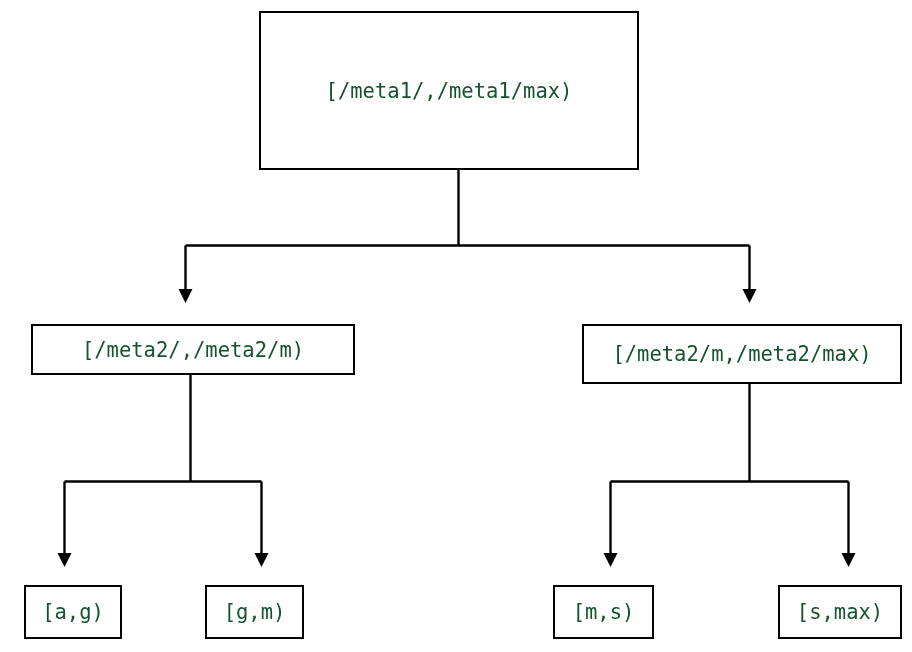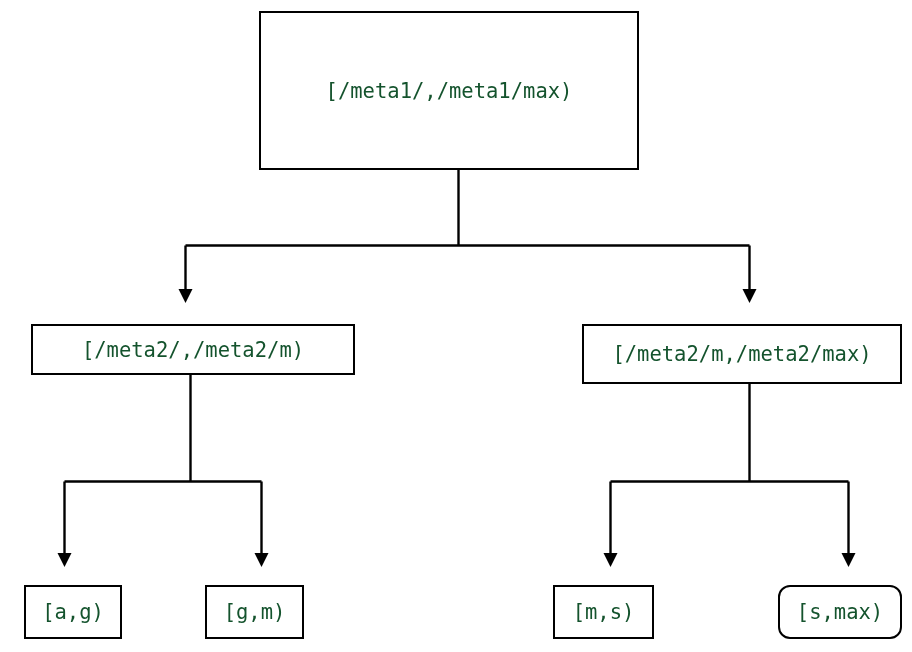--- a/index.html
+++ b/index.html
@@ -49,21 +49,21 @@
     font-size: 20.5px;
   }
   .node-leaf {
     top: 585px;
     height: 54px;
     font-size: 20.5px;
   }
   .leaf-0 { left: 0;   width: 98px; margin-left: 24px; }
   .leaf-1 { left: 205px; width: 99px; }
   .leaf-2 { left: 553px; width: 101px; }
-  .leaf-3 { left: 778px; width: 124px; border-radius: 12px; }
+  .leaf-3 { left: 778px; width: 124px; }
 
   .edge-layer {
     position: absolute;
     left: 0;
     top: 0;
     width: 912px;
     height: 652px;
     pointer-events: none;
   }
   .edge-line {

